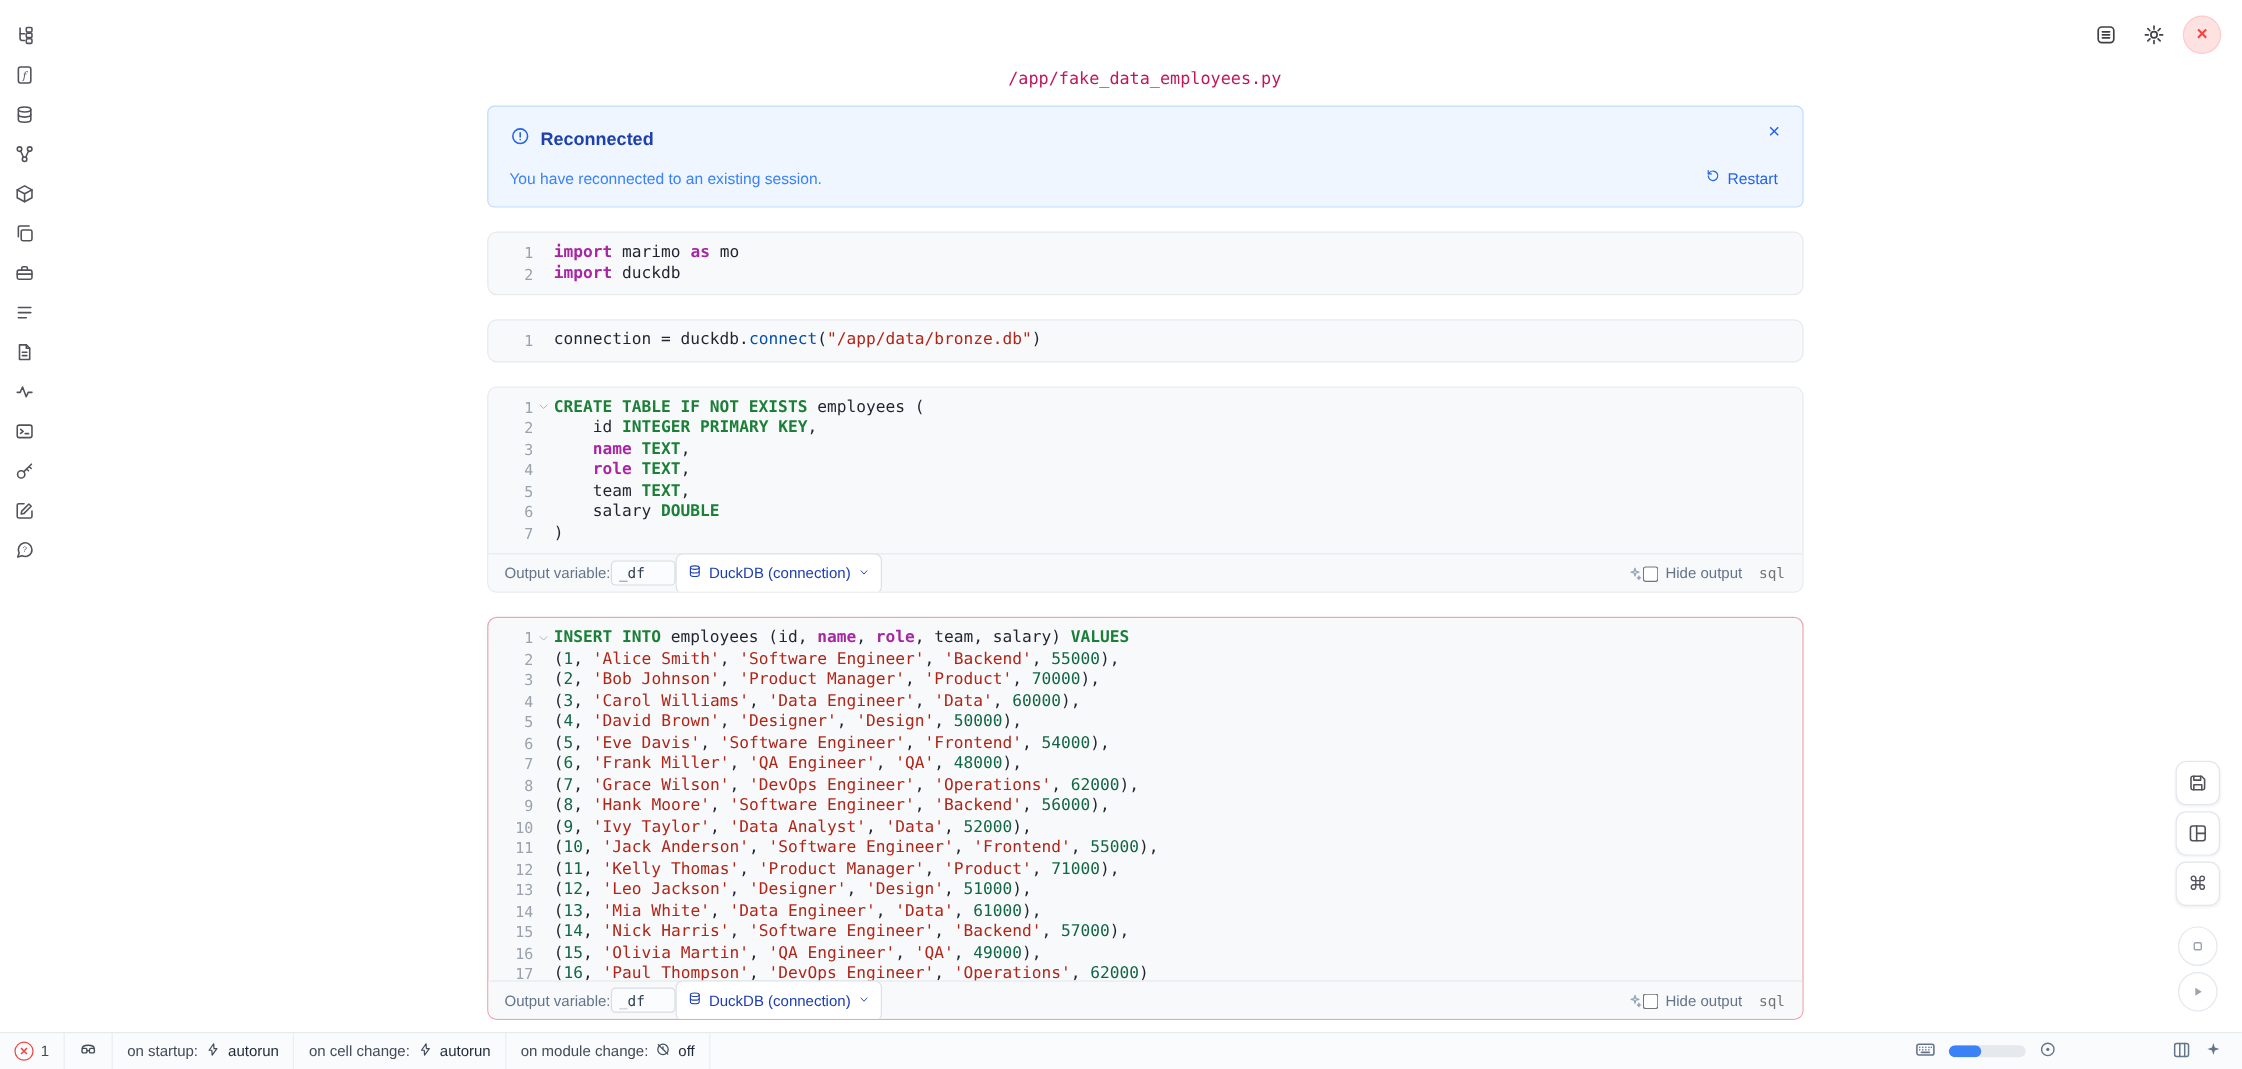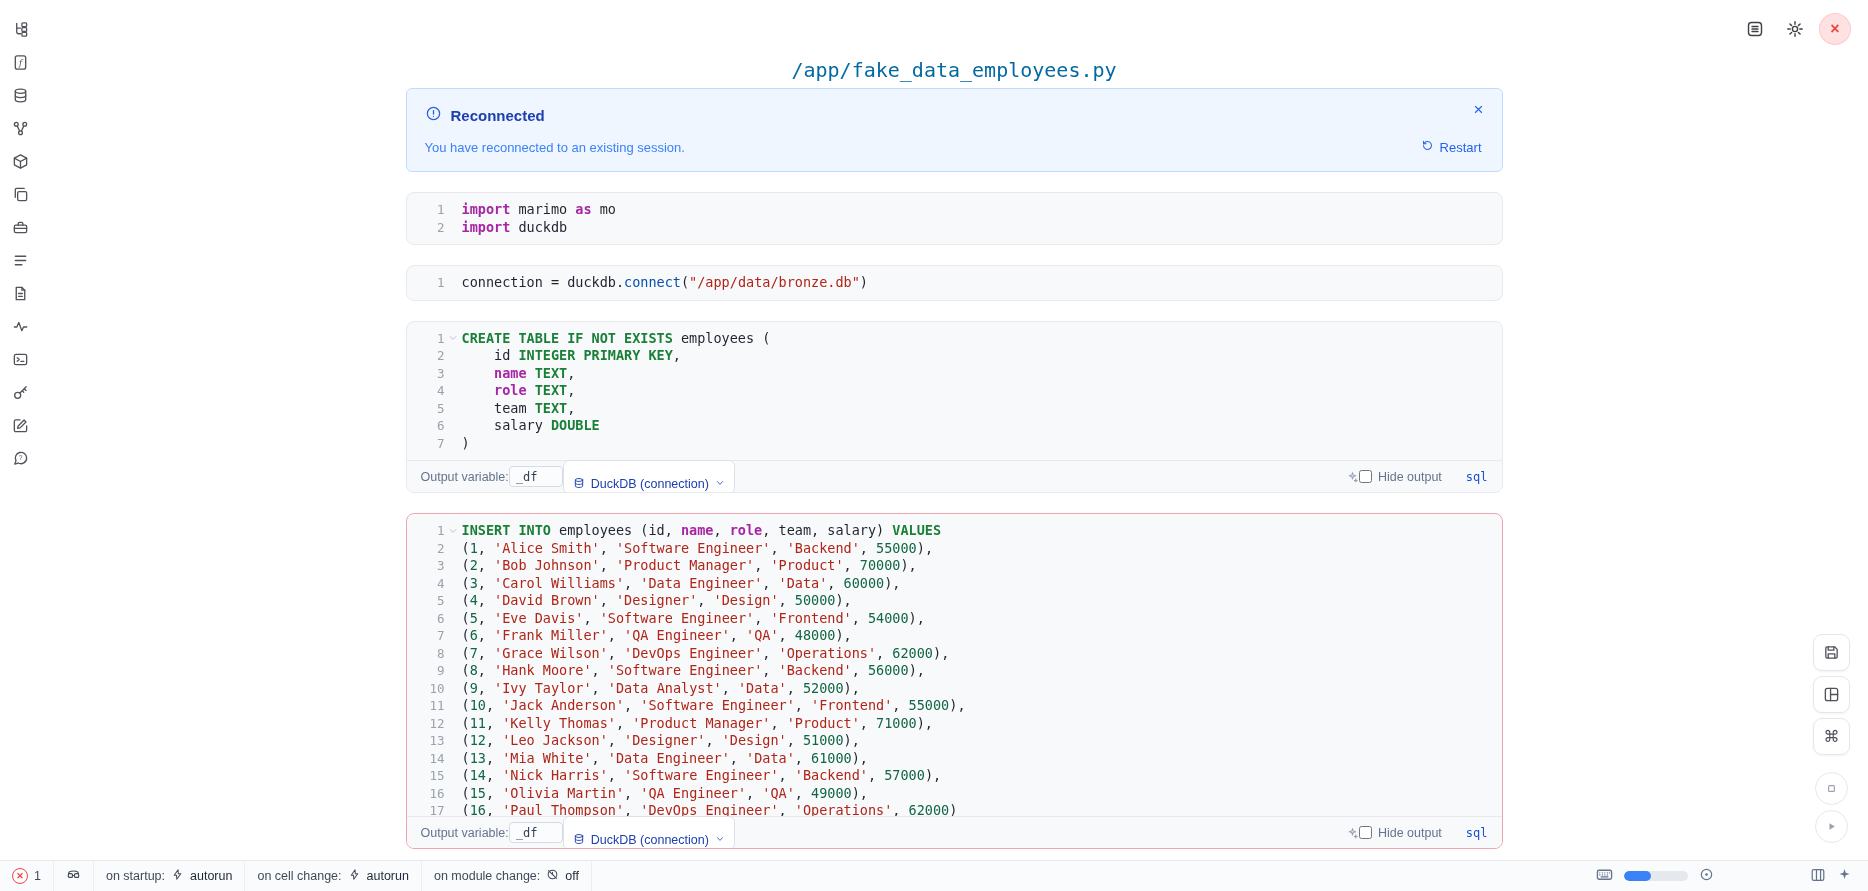--- a/index.html
+++ b/index.html
@@ -5,21 +5,21 @@
   *{box-sizing:border-box;margin:0;padding:0}
   html,body{width:1868px;height:891px;overflow:hidden;background:#fff;font-family:"Liberation Sans",sans-serif;color:#1f2430}
   button{background:none;border:none;cursor:pointer;font-family:inherit;color:inherit;padding:0}
   .icon{fill:none;stroke:currentColor;stroke-width:1.4;stroke-linecap:round;stroke-linejoin:round}
   
   .sidebar{position:fixed;left:0;top:0;bottom:31px;width:40px;display:flex;flex-direction:column;align-items:center;padding-top:16px;gap:7px;background:#fff;z-index:5}
   .sb-btn{width:26px;height:26px;display:grid;place-items:center;color:#52525b;border-radius:6px}
   
   .main{margin-left:40px;height:860px;overflow:hidden}
   .topbar{position:relative;height:84px}
-  .filename{text-align:center;padding-top:58px;font-family:"DejaVu Sans Mono",monospace;font-size:20px;color:#0369a1;cursor:pointer}
+  .filename{text-align:center;padding-top:58px;font-family:"DejaVu Sans Mono",monospace;font-size:14px;color:#be185d;cursor:pointer}
   .topbar-actions{position:absolute;top:14px;right:18px;display:flex;gap:10px;align-items:center}
   .tb-btn{width:30px;height:30px;display:grid;place-items:center;color:#3f3f46;border-radius:8px}
   .tb-btn.shutdown{background:#fee2e2;border-radius:50%;color:#ef4444;box-shadow:0 0 0 1px #fecaca;font-size:16px;font-weight:bold;line-height:1}
   .content{width:1097px;margin:0 auto}
   
   .banner{position:relative;margin-top:4px;background:var(--banner_bg,#eff6ff);border:1px solid var(--banner_border,#bfdbfe);border-radius:6px;padding:16px 18px}
   .banner-head{display:flex;align-items:center;gap:9px;color:#1d4ed8}
   .b-title{font-size:15px;font-weight:700;color:#1e40af}
   .b-msg{margin-top:14px;font-size:13px;color:#3b82f6}
   .b-restart{position:absolute;right:20px;bottom:16px;display:flex;align-items:center;gap:6px;font-size:13px;color:#2563eb}
@@ -35,26 +35,26 @@
   .ct{white-space:pre}
   .tk-k{color:var(--kw,#a626a4);font-weight:700}
   .tk-g{color:var(--sqlkw,#1a7f37);font-weight:700}
   .tk-s{color:var(--str,#b02518)}
   .tk-n{color:var(--num,#116644)}
   .tk-f{color:var(--fn,#0550ae)}
   
   .cell-footer{display:flex;align-items:center;gap:0;height:32px;border-top:1px solid #e7e9ee;padding:0 14px;background:#f8f9fa}
   .cf-label{font-size:12.5px;color:#64748b}
   .cf-var{width:54px;height:21px;border:1px solid #d6dbe3;border-radius:4px;background:#fbfcfd;font-family:"DejaVu Sans Mono",monospace;font-size:12px;color:#334155;padding:0 6px}
-  .cf-engine{display:flex;align-items:flex-start;gap:6px;height:23px;padding:16px 9px;border:1px solid #dde2e9;border-radius:6px;background:#fff;font-size:12.5px;color:#1e40af}
+  .cf-engine{display:flex;align-items:center;gap:6px;height:23px;padding:16px 9px;border:1px solid #dde2e9;border-radius:6px;background:#fff;font-size:12.5px;color:#1e40af}
   .cf-spacer{flex:1}
   .cf-format{color:#94a3b8;display:grid;place-items:center}
-  .cf-hide{display:flex;align-items:flex-start;gap:6px;font-size:12.5px;color:#64748b;cursor:pointer}
+  .cf-hide{display:flex;align-items:flex-end;gap:6px;font-size:12.5px;color:#64748b;cursor:pointer}
   .cf-hide input{width:13px;height:13px;accent-color:#64748b}
-  .cf-lang{font-family:"DejaVu Sans Mono",monospace;font-size:12px;color:#1d4ed8;margin-left:24px}
+  .cf-lang{font-family:"DejaVu Sans Mono",monospace;font-size:12px;color:#737373;margin-left:14px}
   
   .float-controls{position:fixed;right:18px;top:634px;display:flex;flex-direction:column;align-items:center;gap:5px;z-index:6}
   .fc-btn{width:37px;height:37px;border:1px solid #e3e7ec;border-radius:9px;background:#fff;box-shadow:0 1px 2px rgba(16,24,40,.05);display:grid;place-items:center;color:#52525b;font-size:16px}
   .fc-circle{width:33px;height:33px;border-radius:50%;border:1px solid #e3e7ec;background:#fff;display:grid;place-items:center;color:#9ca3af}
   .fc-circle.first{margin-top:12px}
   
   .statusbar{position:fixed;left:0;right:0;bottom:0;height:31px;background:#fafbfc;border-top:1px solid #e7e9ee;display:flex;align-items:stretch;font-size:12.5px;color:#414b59;z-index:7}
   .sb-item{display:flex;align-items:center;gap:6px;padding:0 12px;border-right:1px solid #eceef2;cursor:pointer}
   .err-badge{width:16px;height:16px;border-radius:50%;border:1.5px solid #ef4444;color:#ef4444;display:grid;place-items:center;font-size:9px;font-weight:700;line-height:1}
   .sb-mode{color:#1f2937}

